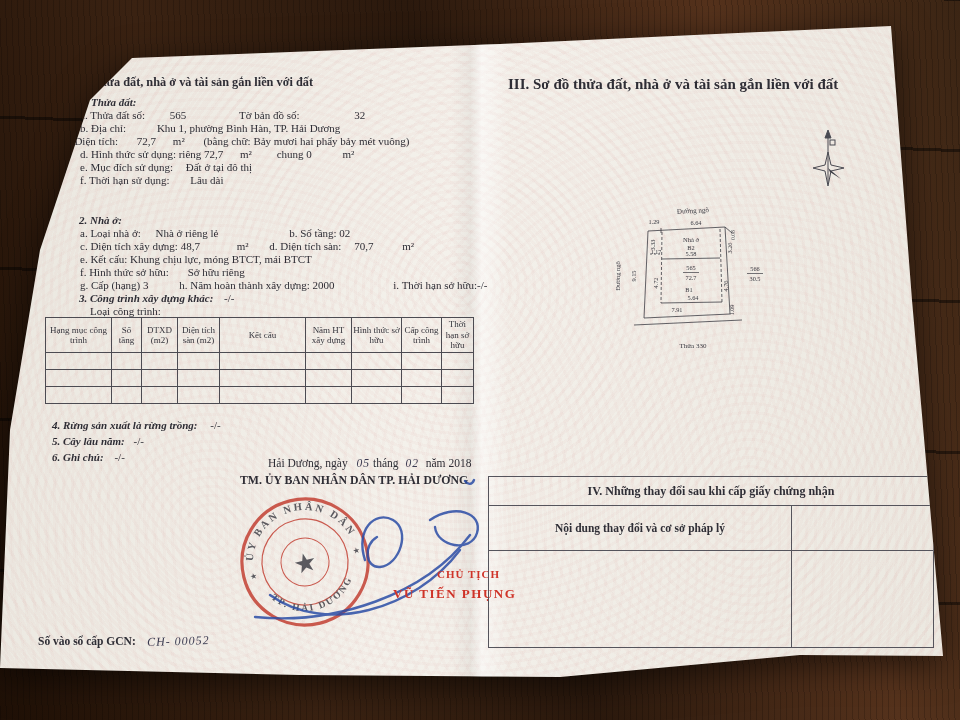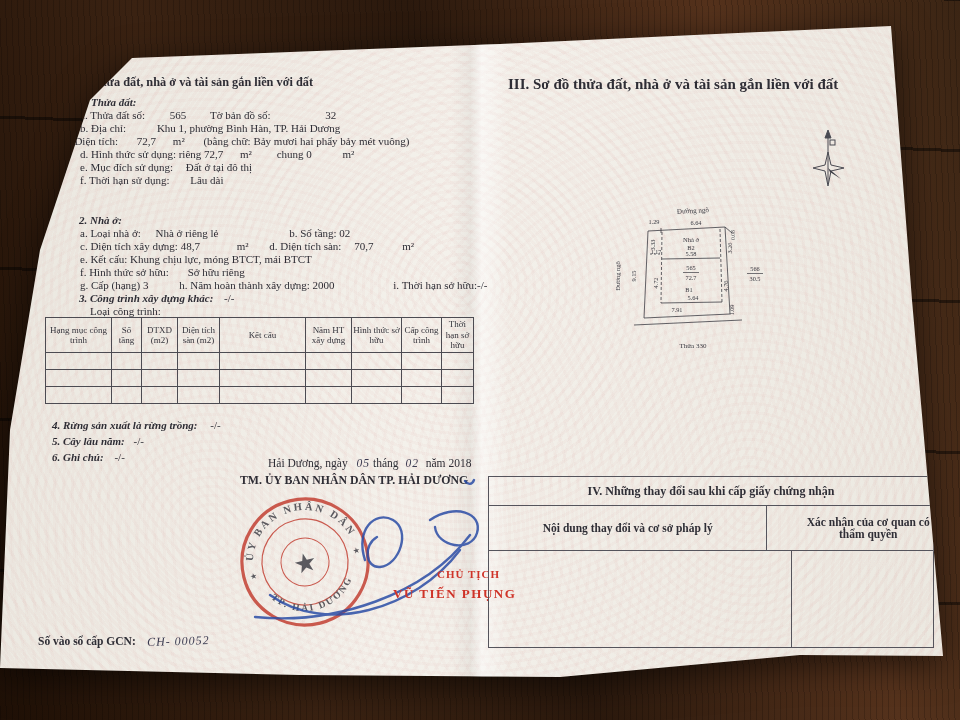--- a/index.html
+++ b/index.html
@@ -51,21 +51,21 @@
   <div class="paper">
     <div class="content">
 
       <div class="line b" style="left:76px;top:75px;font-size:12.3px">II. Thửa đất, nhà ở và tài sản gắn liền với đất</div>
 
       <div class="line bi" style="left:80px;top:96px">1. Thửa đất:</div>
 
       <div class="line" style="left:80px;top:109px">
         <span class="seg">a. Thửa đất số:</span>
         <span class="seg" style="margin-left:22px">565</span>
-        <span class="seg" style="margin-left:21px">Tờ bản đồ số:</span>
+        <span class="seg" style="margin-left:50px">Tờ bản đồ số:</span>
         <span class="seg" style="margin-left:52px">32</span>
       </div>
 
       <div class="line" style="left:80px;top:122px">
         <span class="seg">b. Địa chỉ:</span>
         <span class="seg" style="margin-left:28px">Khu 1, phường Bình Hàn, TP. Hải Dương</span>
       </div>
 
       <div class="line" style="left:64px;top:135px">
         <span class="seg">c. Diện tích:</span>
@@ -299,21 +299,20 @@
           <line x1="151" y1="75.5" x2="167" y2="75.5" stroke="#3c3c44" stroke-width=".7"></line>
           <text x="159" y="83" text-anchor="middle">30.5</text>
           <text x="97" y="150" text-anchor="middle" font-size="7">Thửa 330</text>
         </g>
       </svg>
 
       <div class="s4">
         <div class="t">IV. Những thay đổi sau khi cấp giấy chứng nhận</div>
         <div class="hd">
           <div class="c1">Nội dung thay đổi và cơ sở pháp lý</div>
-          <div class="c2">Xác nhận của cơ quan có thẩm quyền</div>
         </div>
         <div class="bd">
           <div class="c1"></div>
           <div class="c2"></div>
         </div>
       </div>
 
     </div>
   </div>
 </div>

